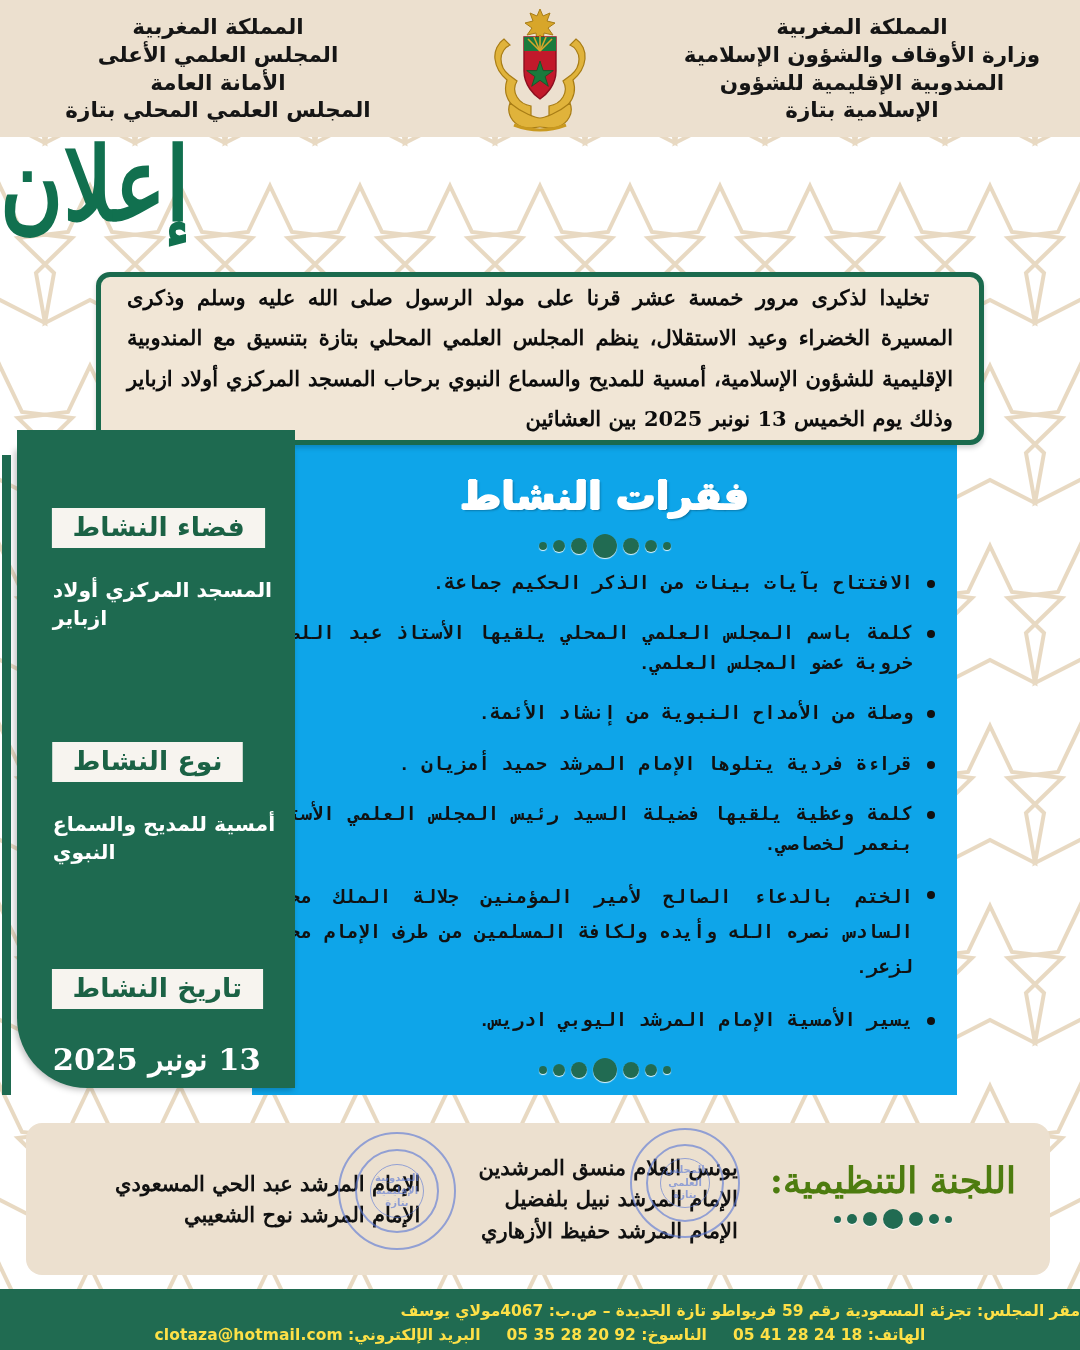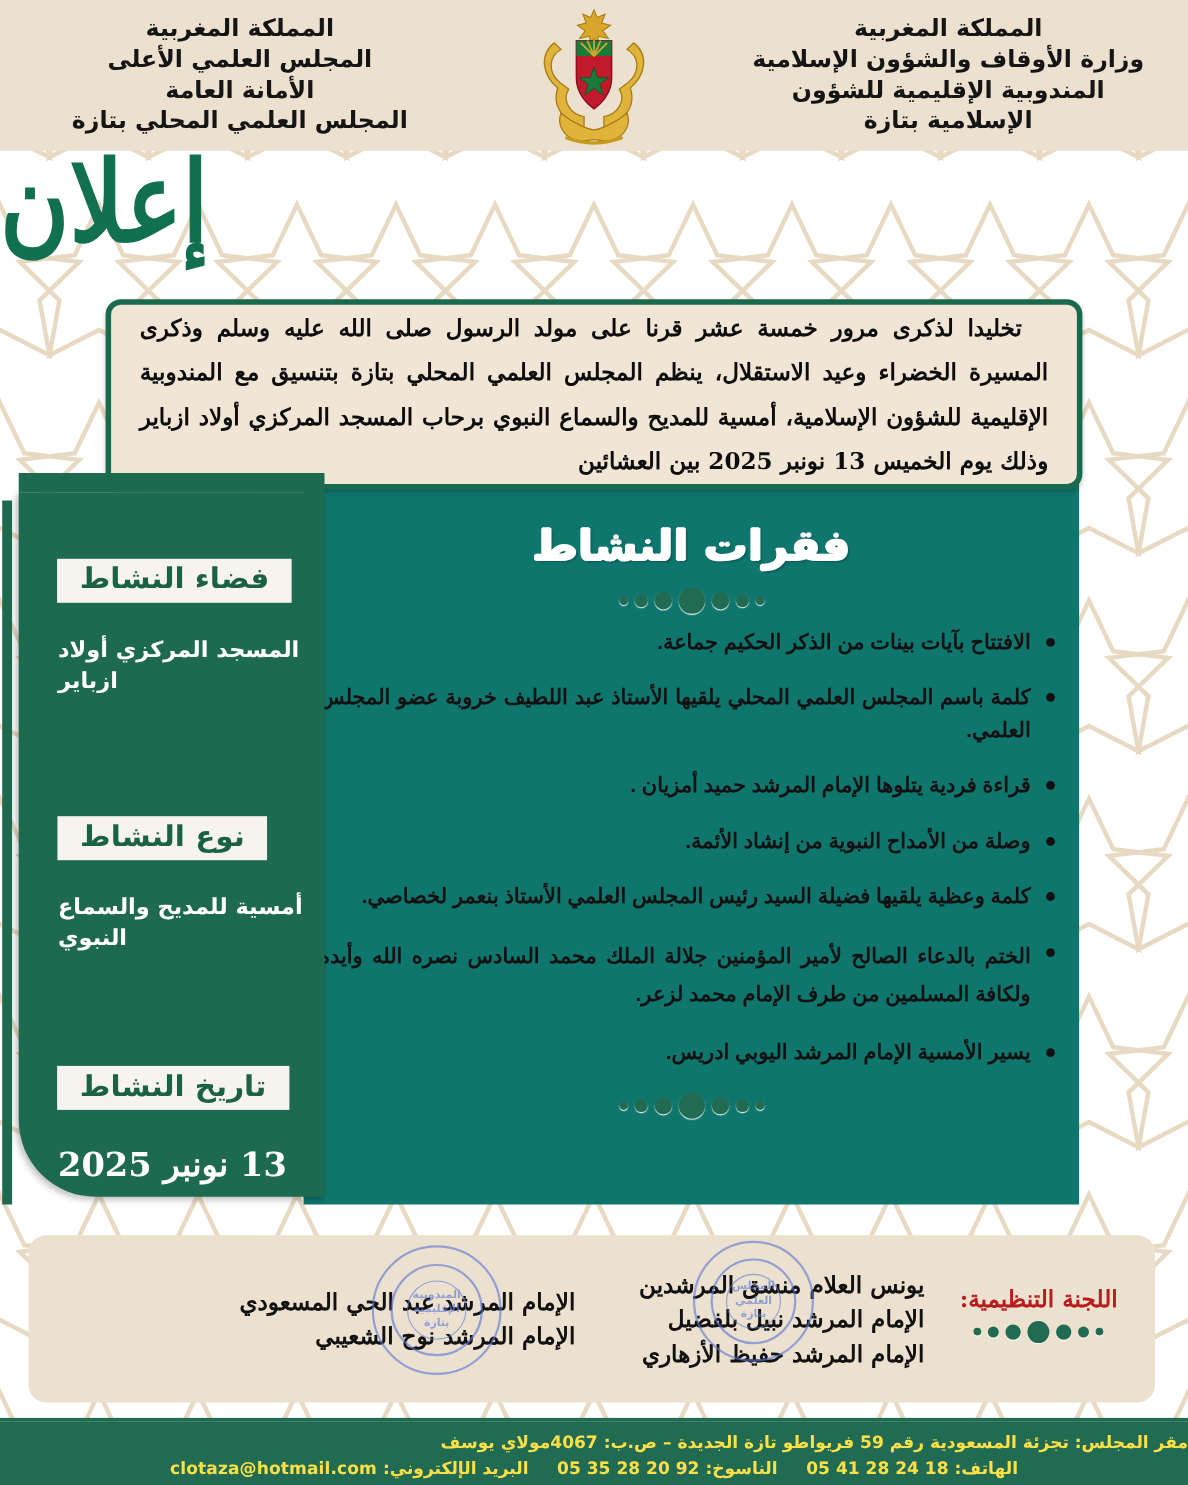--- a/index.html
+++ b/index.html
@@ -91,23 +91,23 @@
     font-weight: 700;
     text-align: justify;
     text-align-last: right;
     text-indent: 24px;
     width: 100%;
   }
 
   
   .program-panel {
     position: absolute;
-    top: 428px; right: 99px;
+    top: 428px; right: 123px;
     width: 705px; height: 667px;
-    background: #0f766e;
+    background: #0ea5e9;
     z-index: 6;
   }
 
   .program-title {
     text-align: center;
     margin-top: 46px;
     font-family: "DejaVu Sans", sans-serif;
     font-size: 38px;
     font-weight: 700;
     letter-spacing: 1px;
@@ -133,21 +133,21 @@
   .dots i:nth-child(1), .dots i:nth-child(7) { width: 8px;  height: 8px;  }
   .dots i:nth-child(2), .dots i:nth-child(6) { width: 12px; height: 12px; }
   .dots i:nth-child(3), .dots i:nth-child(5) { width: 16px; height: 16px; }
   .dots i:nth-child(4)                        { width: 24px; height: 24px; }
 
   .program-list {
     margin: 12px 18px 0 14px;
     list-style: none;
   }
   .program-list li {
-    font-family: Liberation Sans, sans-serif;
+    font-family: Liberation Mono, monospace;
     font-size: 19px;
     font-weight: 700;
     line-height: 1.55;
     color: #111;
     margin-bottom: 21px;
     padding-right: 26px;
     position: relative;
     text-align: justify;
     text-align-last: right;
   }
@@ -234,23 +234,23 @@
     justify-content: flex-start;
     padding: 0 26px;
   }
   .committee-head {
     text-align: center;
     padding: 0 8px 0 14px;
     flex: 0 0 auto;
   }
   .committee-head .ttl {
     font-family: "DejaVu Serif", serif;
-    font-size: 21px;
-    font-weight: 700;
-    color: #b91c1c;
+    font-size: 36px;
+    font-weight: 700;
+    color: #4d7c0f;
     white-space: nowrap;
   }
   .committee-head .dots { margin-top: 8px; }
   .committee-head .dots i:nth-child(1),
   .committee-head .dots i:nth-child(7) { width: 7px; height: 7px; }
   .committee-head .dots i:nth-child(2),
   .committee-head .dots i:nth-child(6) { width: 10px; height: 10px; }
   .committee-head .dots i:nth-child(3),
   .committee-head .dots i:nth-child(5) { width: 14px; height: 14px; }
   .committee-head .dots i:nth-child(4) { width: 20px; height: 20px; }
@@ -401,22 +401,22 @@
       <i></i>
       <i></i>
       <i></i>
       <i></i>
       <i></i>
   </div>
 
   <ul class="program-list">
     <li>الافتتاح بآيات بينات من الذكر الحكيم جماعة.</li>
     <li>كلمة باسم المجلس العلمي المحلي يلقيها الأستاذ عبد اللطيف خروبة عضو المجلس العلمي.</li>
+    <li>وصلة من الأمداح النبوية من إنشاد الأئمة.</li>
     <li>قراءة فردية يتلوها الإمام المرشد حميد أمزيان .</li>
-    <li>وصلة من الأمداح النبوية من إنشاد الأئمة.</li>
     <li>كلمة وعظية يلقيها فضيلة السيد رئيس المجلس العلمي الأستاذ بنعمر لخصاصي.</li>
     <li class="tall">الختم بالدعاء الصالح لأمير المؤمنين جلالة الملك محمد السادس نصره الله وأيده ولكافة المسلمين من طرف الإمام محمد لزعر.</li>
     <li>يسير الأمسية الإمام المرشد اليوبي ادريس.</li>
   </ul>
 
   <div class="dots dots-bottom">
     <i></i>
       <i></i>
       <i></i>
       <i></i>

